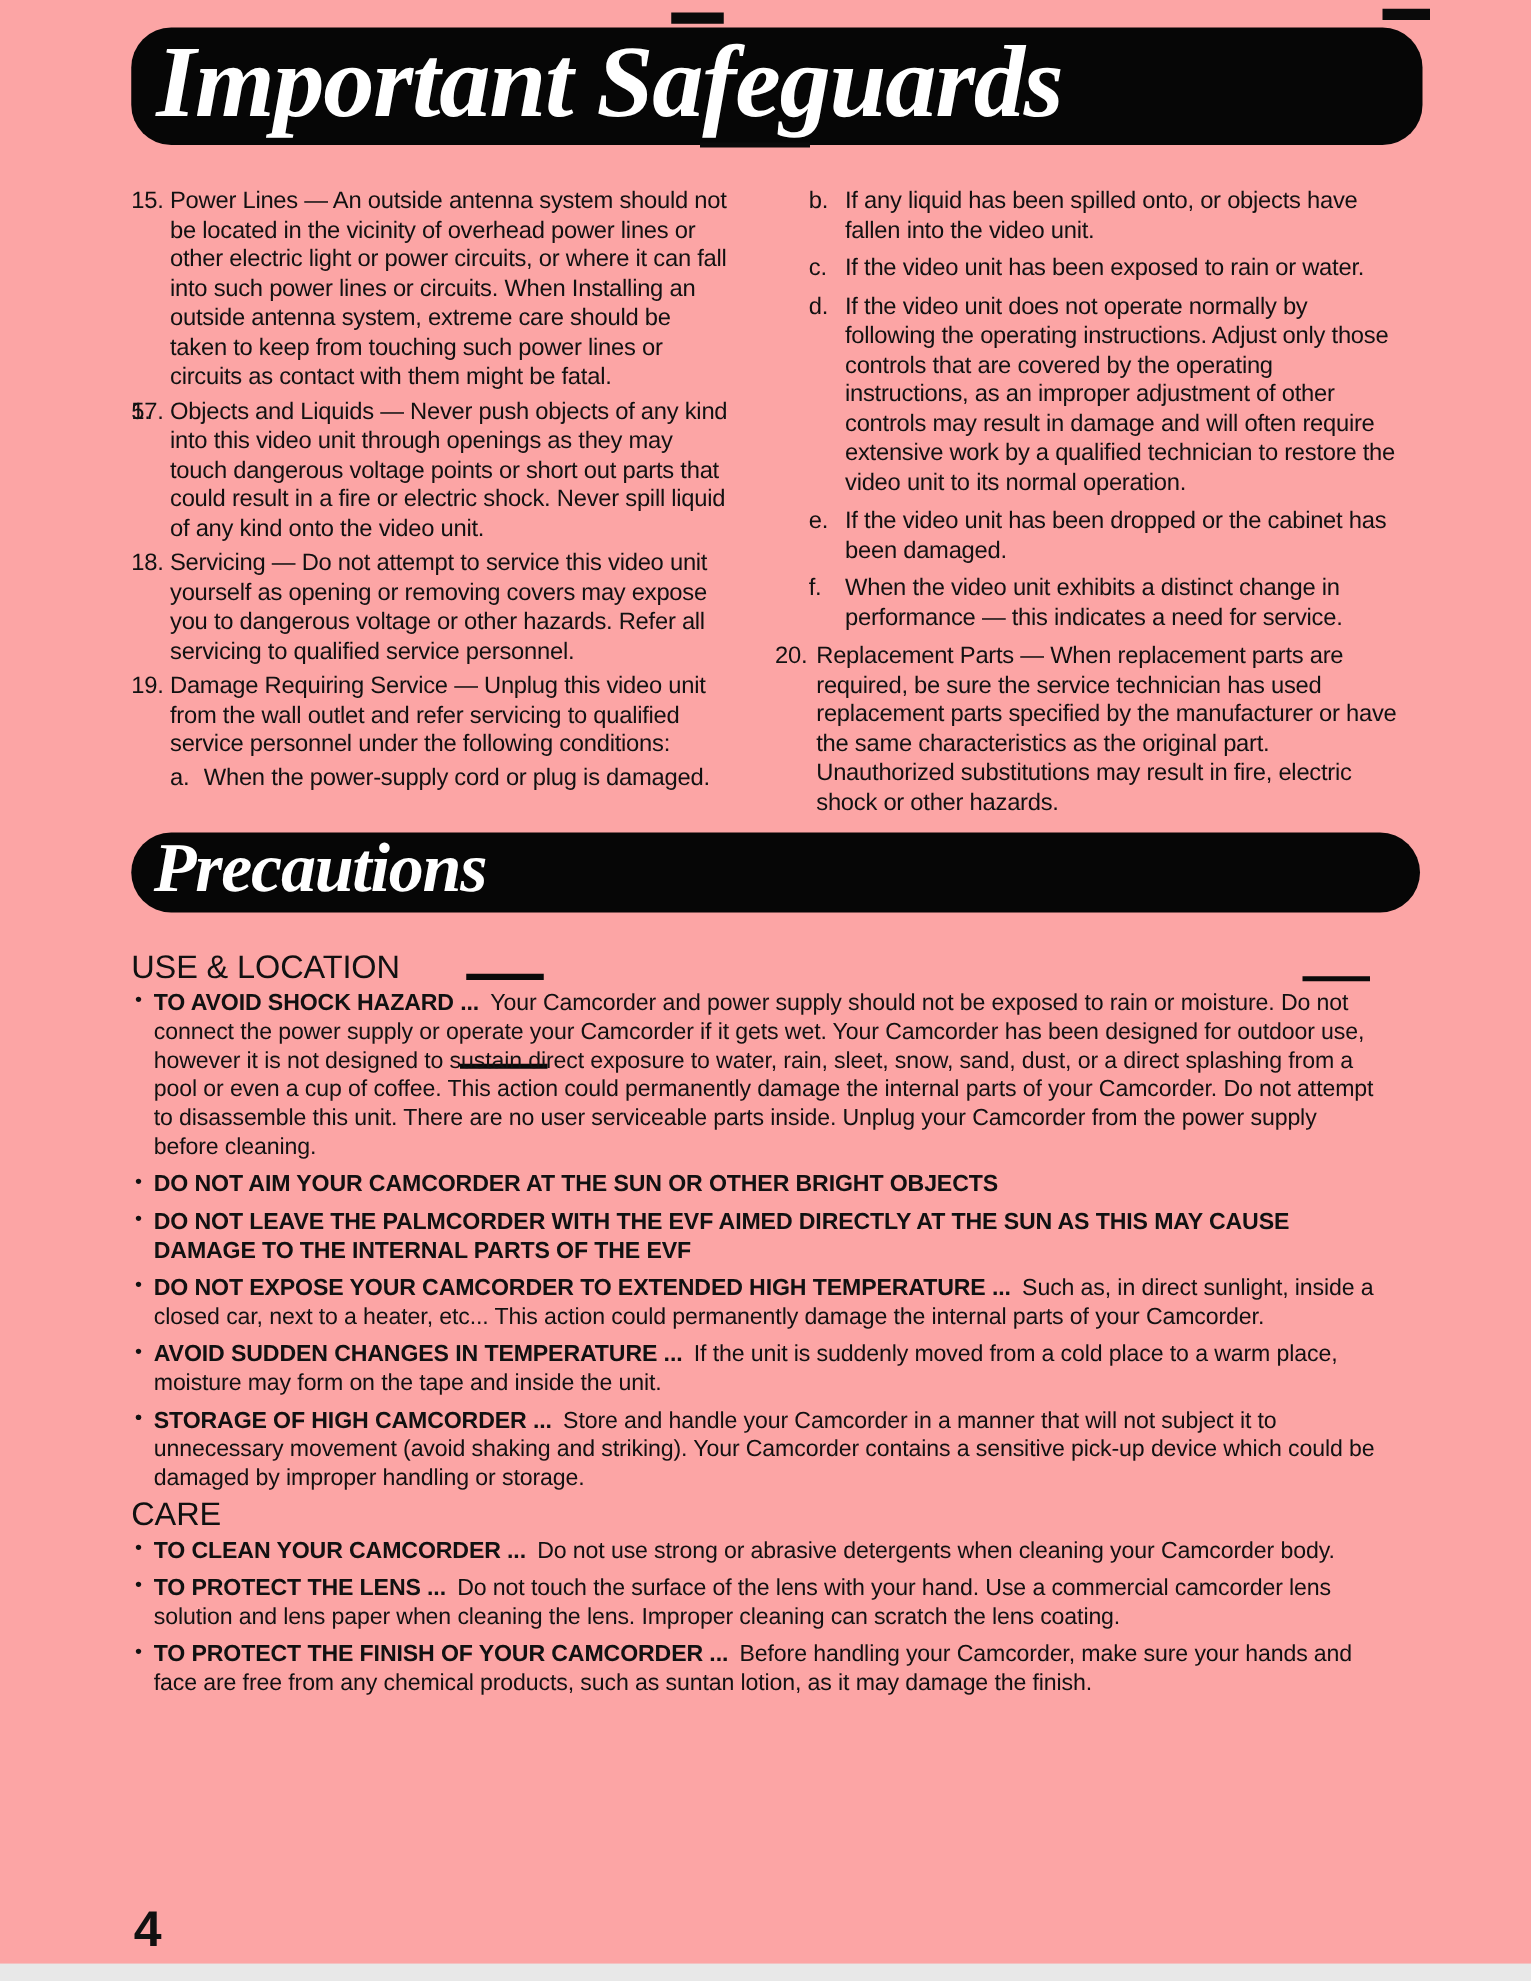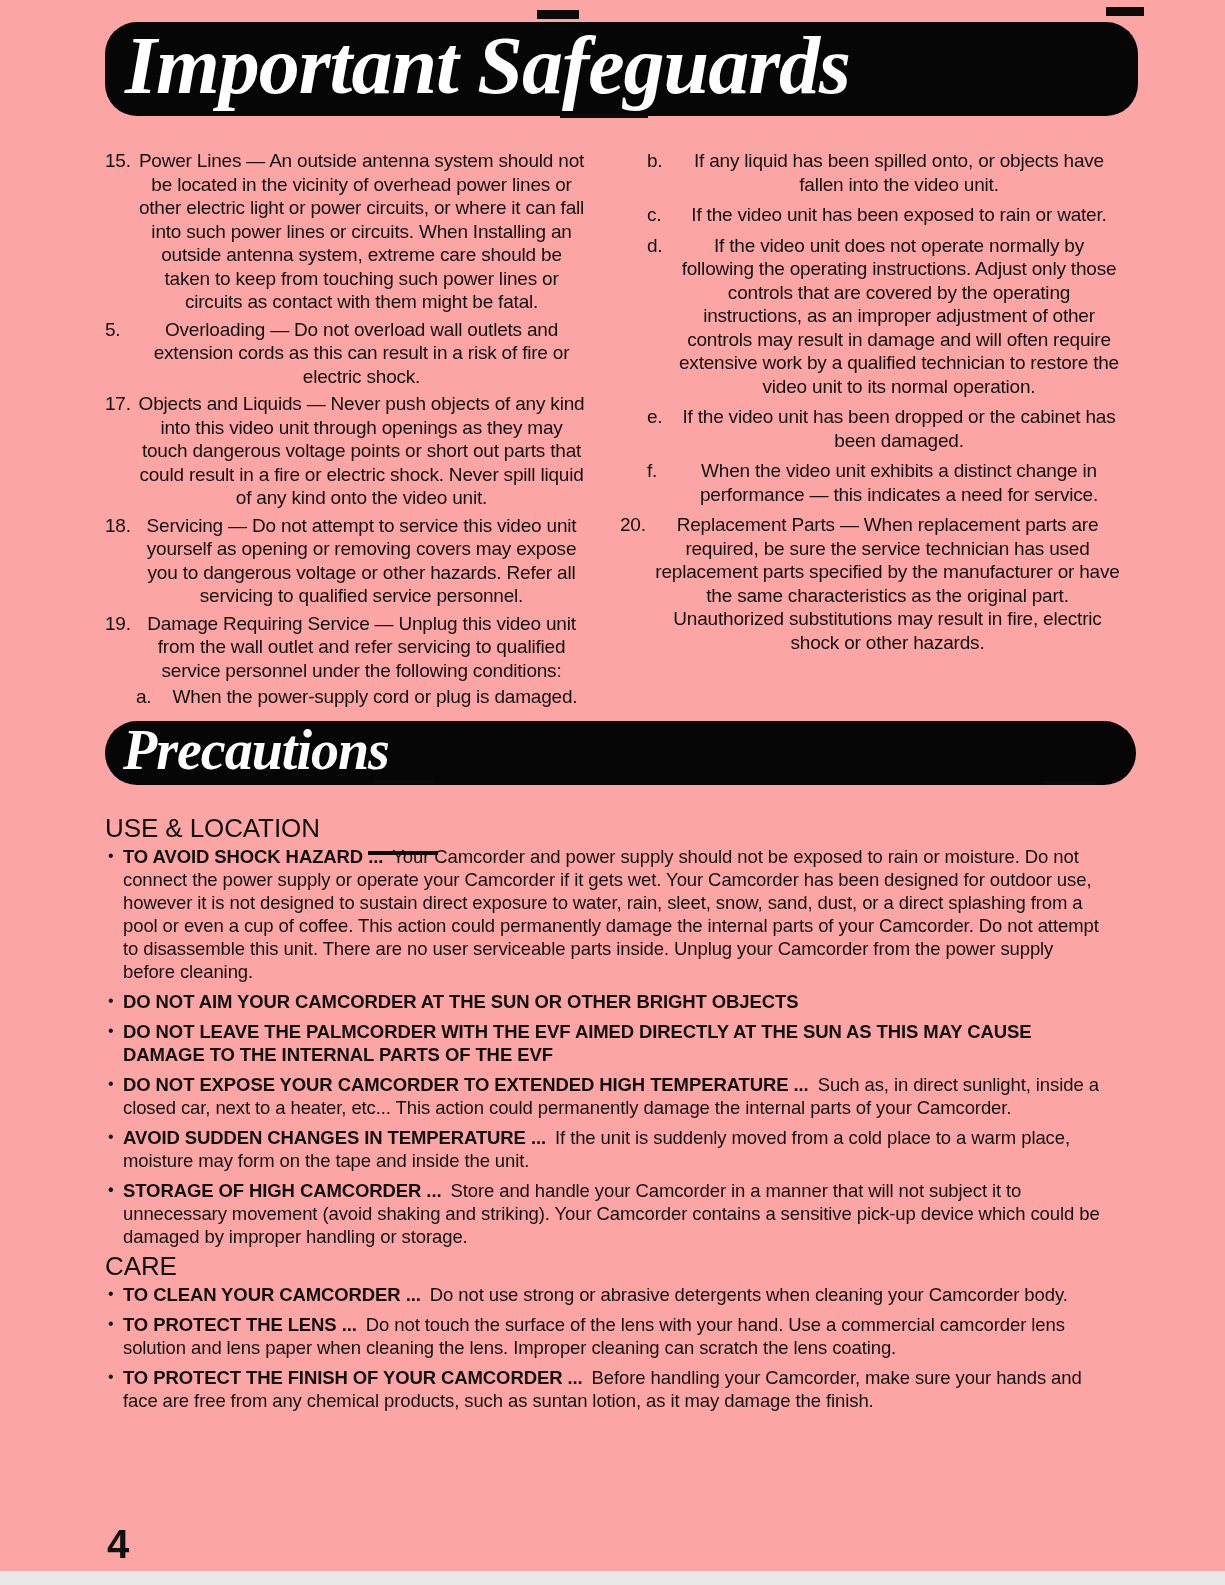--- a/index.html
+++ b/index.html
@@ -35,21 +35,21 @@
   
   .cols {
     display:flex;
     margin-top:33px;
     font-size:19px;
     line-height:23.5px;
     letter-spacing:-0.2px;
   }
   .col-l { width:482px; }
   .col-r { width:502px; margin-left:33px; }
-  .item { position:relative; padding-left:31px; margin-bottom:4px;text-align:center; }
+  .item { position:relative; padding-left:31px; margin-bottom:4px; }
   .item .marker { position:absolute; left:0; top:0; }
   .col-r .item.num { padding-left:33px; }
   .col-r .item.letter { margin-left:27px; padding-left:29px; margin-bottom:7px; }
   .subitem { position:relative; padding-left:27px; margin-top:3px; }
   .subitem .marker { position:absolute; left:0; top:0; }
 
   
   .prec {
     margin-top:32px;
     width:1005px;
@@ -92,21 +92,21 @@
     </div>
 
     <div class="cols">
       <div class="col-l">
 
         <div class="item">
           <span class="marker">15.</span><span>Power Lines — An outside antenna system should not be located in the vicinity of overhead power lines or other electric light or power circuits, or where it can fall into such power lines or circuits. When Installing an outside antenna system, extreme care should be taken to keep from touching such power lines or circuits as contact with them might be fatal.</span>
         </div>
 
         <div class="item">
-          <span class="marker">5.</span><span>Overloading — Do not overload wall outlets and extension cords as this can result in a risk of fire or electric shock.</span>
+          <span class="marker">5.</span>
         </div>
 
         <div class="item">
           <span class="marker">17.</span><span>Objects and Liquids — Never push objects of any kind into this video unit through openings as they may touch dangerous voltage points or short out parts that could result in a fire or electric shock. Never spill liquid of any kind onto the video unit.</span>
         </div>
 
         <div class="item">
           <span class="marker">18.</span><span>Servicing — Do not attempt to service this video unit yourself as opening or removing covers may expose you to dangerous voltage or other hazards. Refer all servicing to qualified service personnel.</span>
         </div>
 

